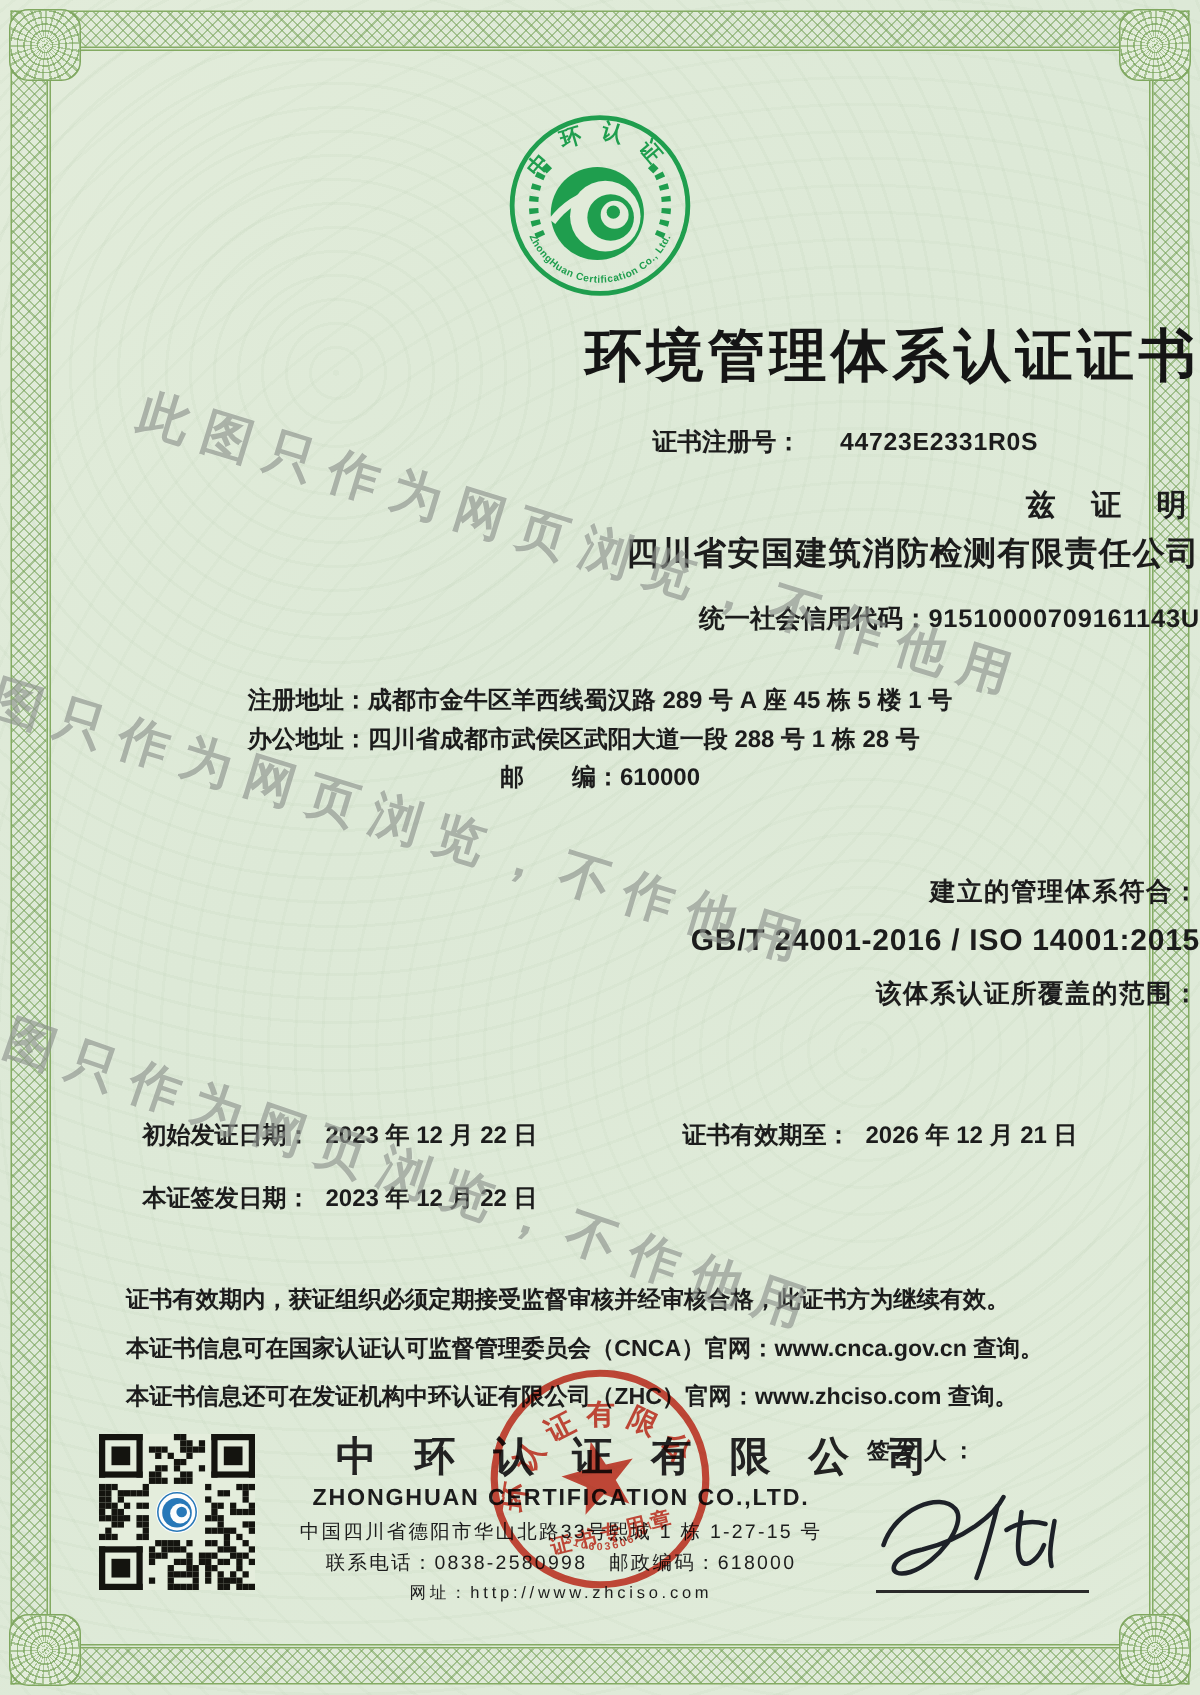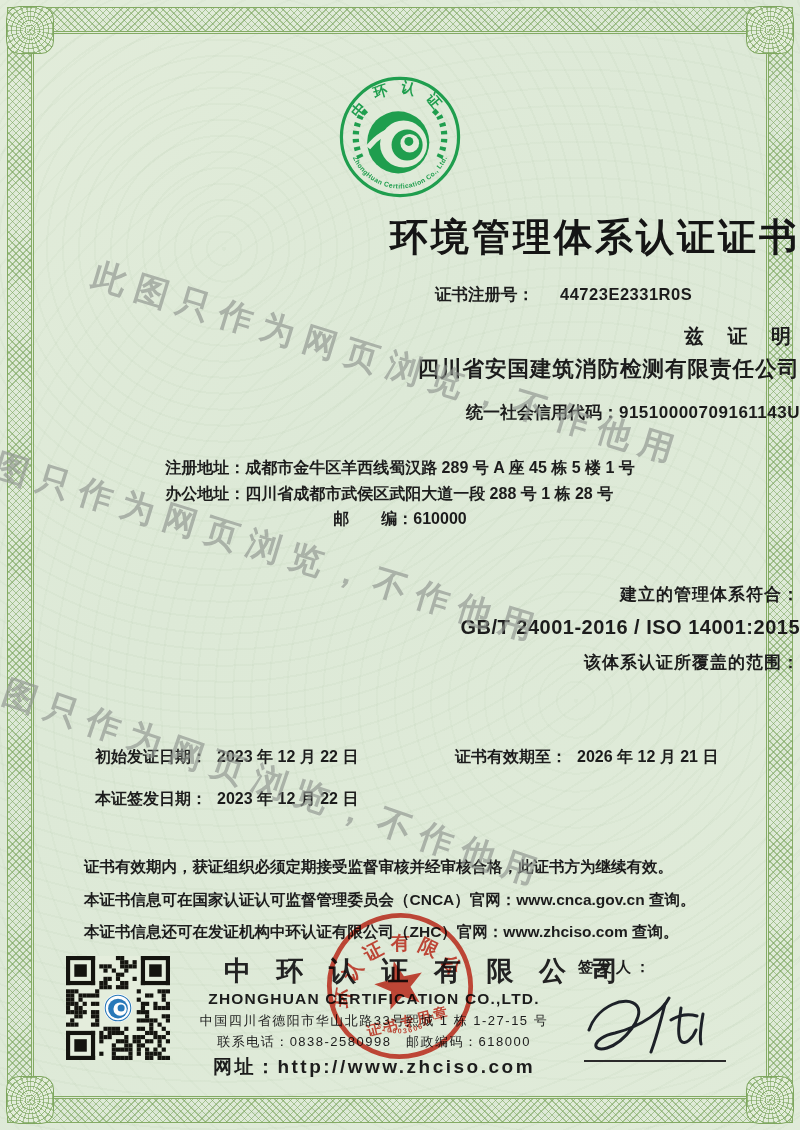--- a/index.html
+++ b/index.html
@@ -59,21 +59,21 @@
   .daterow .val{margin-left:10px;}
   .d1{top:747px;left:95px;} .d2{top:747px;left:455px;} .d3{top:789px;left:95px;}
   .notes{top:851px;left:84px;width:640px;font-size:15.5px;font-weight:600;line-height:32.5px;text-align:left;}
   
   .qr{left:66px;top:956px;width:104px;height:104px;}
   .issuer{left:184px;top:953px;width:380px;text-align:center;}
   .issuer .cn{font-size:27px;font-weight:600;letter-spacing:9px;white-space:nowrap;color:#222;margin-left:40px;}
   .issuer .en{font-size:15.5px;font-weight:600;letter-spacing:1.2px;margin-top:1px;}
   .issuer .ad{font-size:13px;font-weight:500;letter-spacing:1.5px;margin-top:4px;white-space:nowrap;}
   .issuer .ct{font-size:13px;font-weight:500;letter-spacing:1.5px;margin-top:3px;}
-  .issuer .wb{font-size:19px;font-weight:700;letter-spacing:2.5px;margin-top:3px;}
+  .issuer .wb{font-size:11px;font-weight:400;letter-spacing:2.5px;margin-top:3px;}
   .signerlabel{left:578px;top:958px;font-size:15px;font-weight:700;letter-spacing:4px;}
   .signature{left:580px;top:980px;width:152px;height:76px;z-index:4;}
   .signline{left:584px;top:1060px;width:142px;border-top:2px solid #2a2a2a;height:0;}
   .stamp{left:319px;top:905px;width:162px;height:162px;z-index:7;opacity:.9;mix-blend-mode:multiply;
     transform:rotate(-14deg);}
   .logo{left:50%;top:66px;transform:translateX(-50%);width:142px;height:142px;}
 </style>
 </head>
 <body>
 

